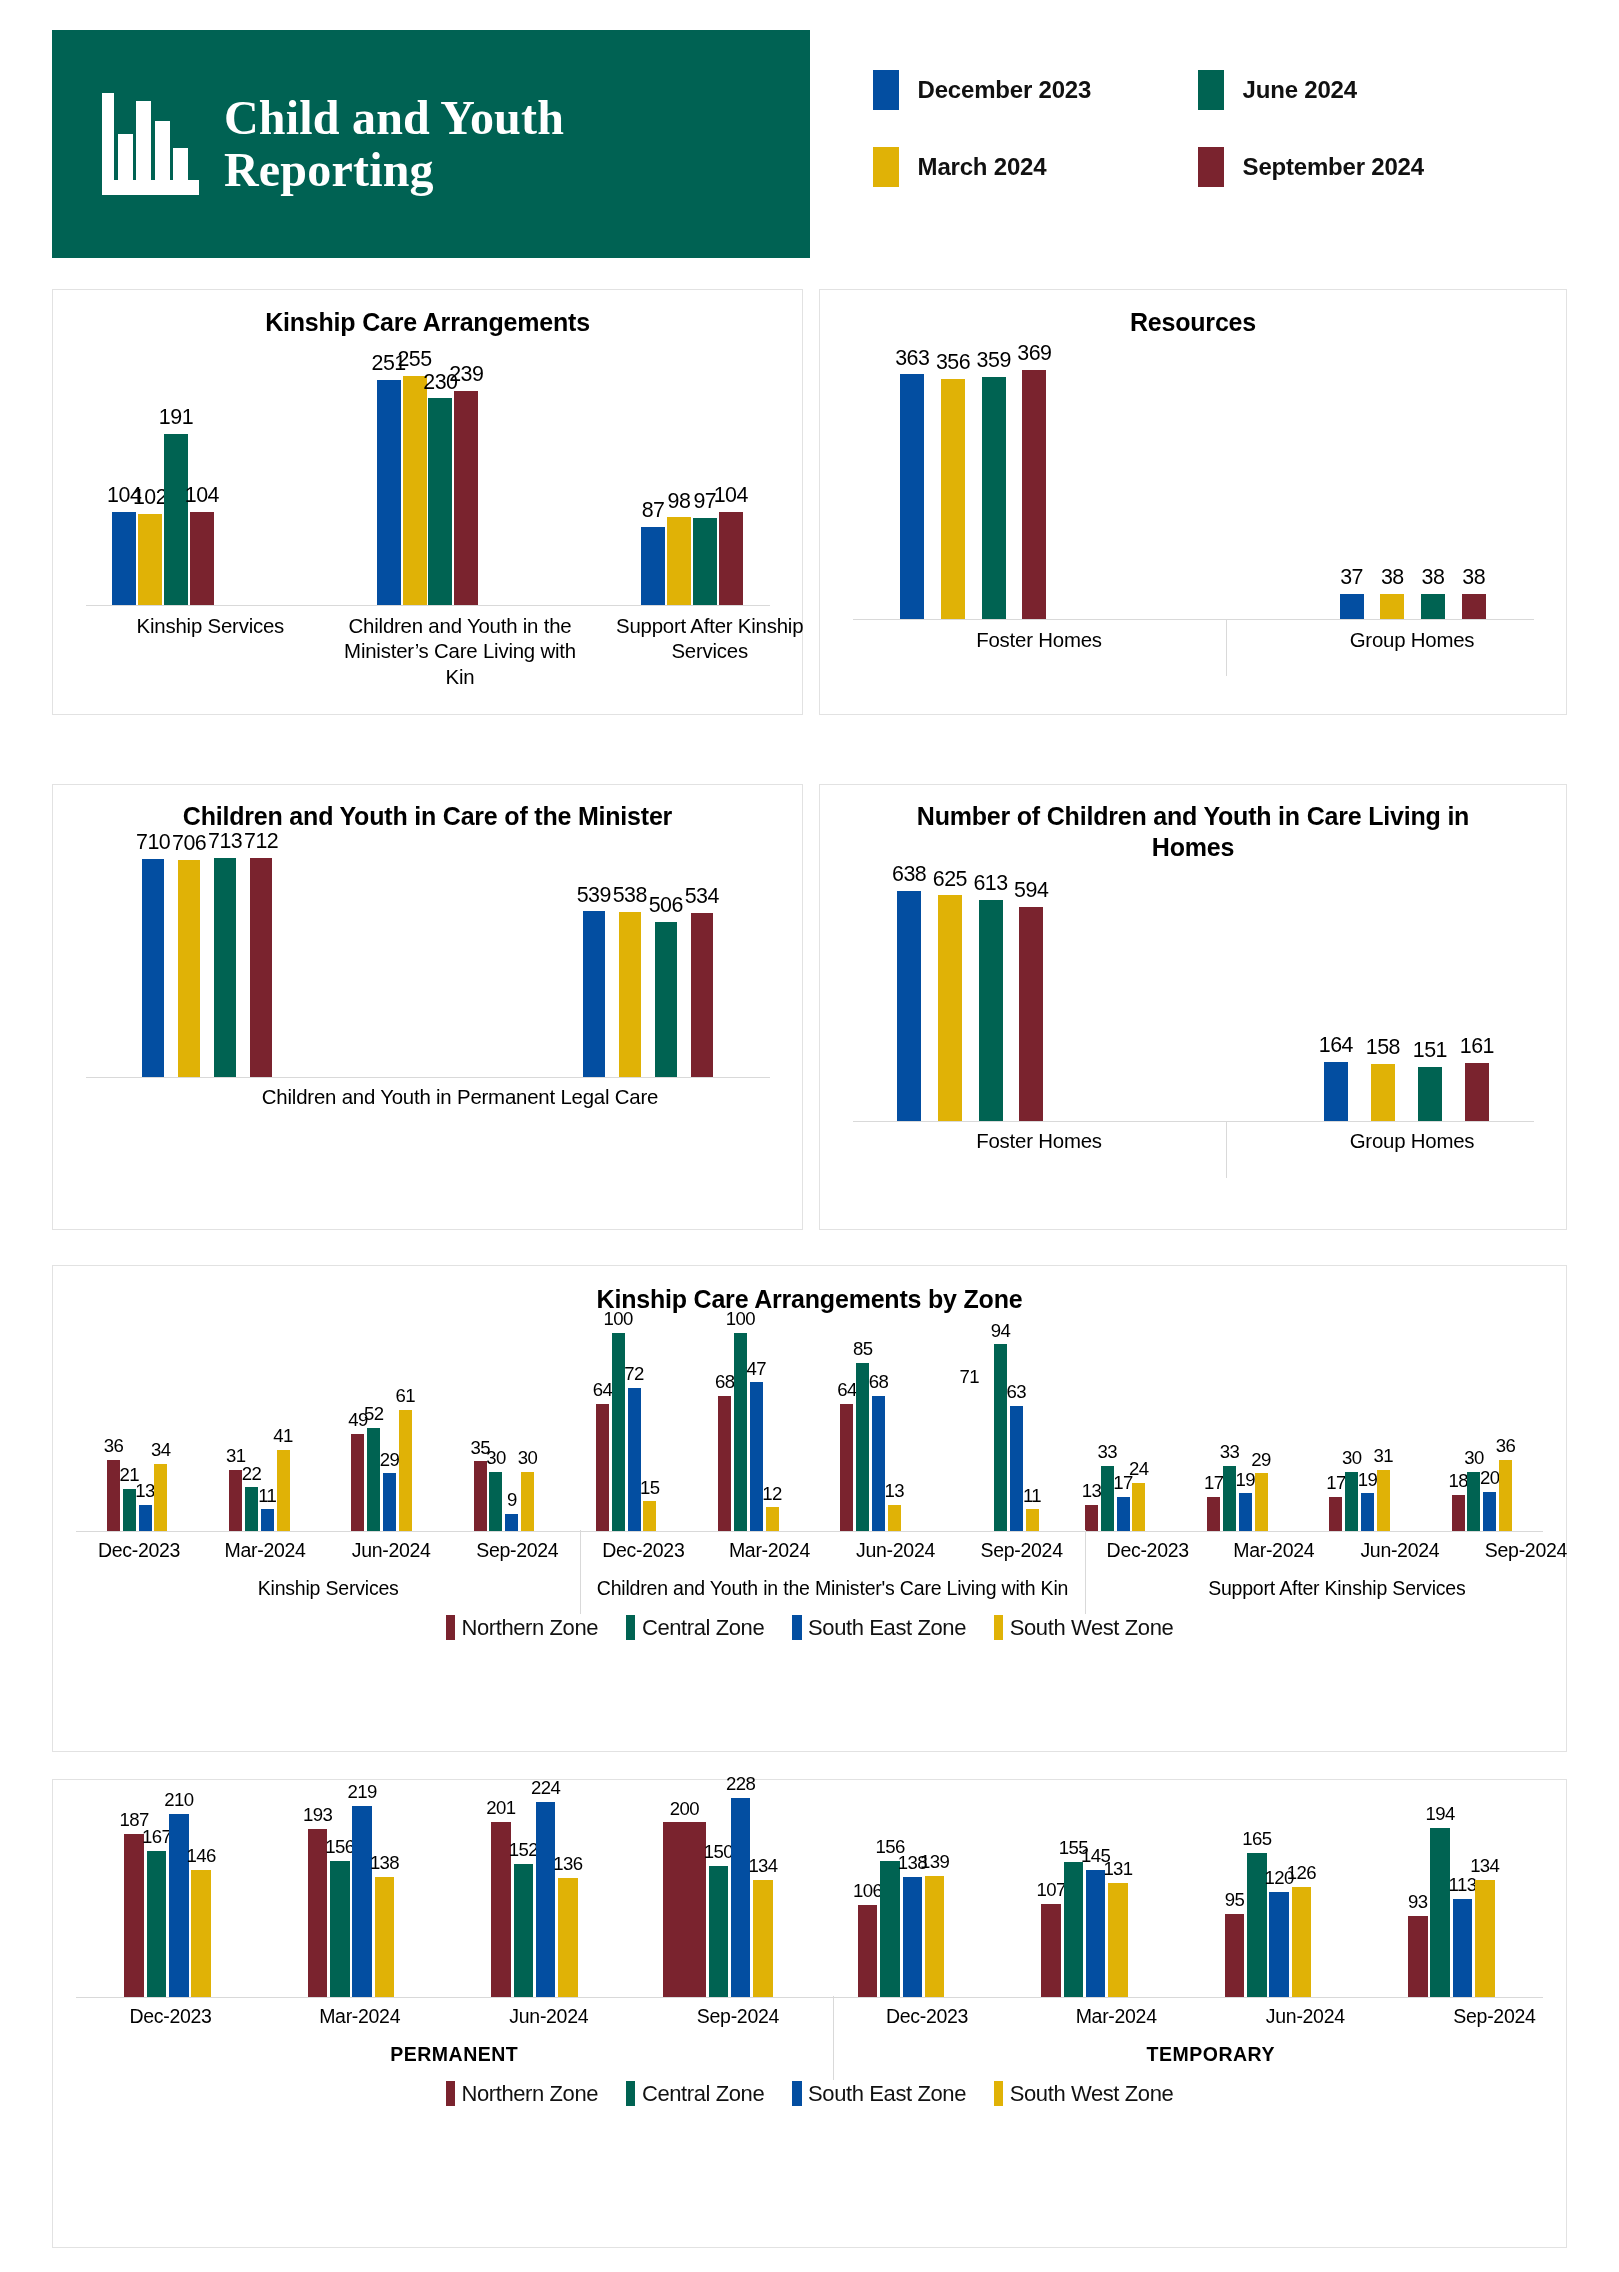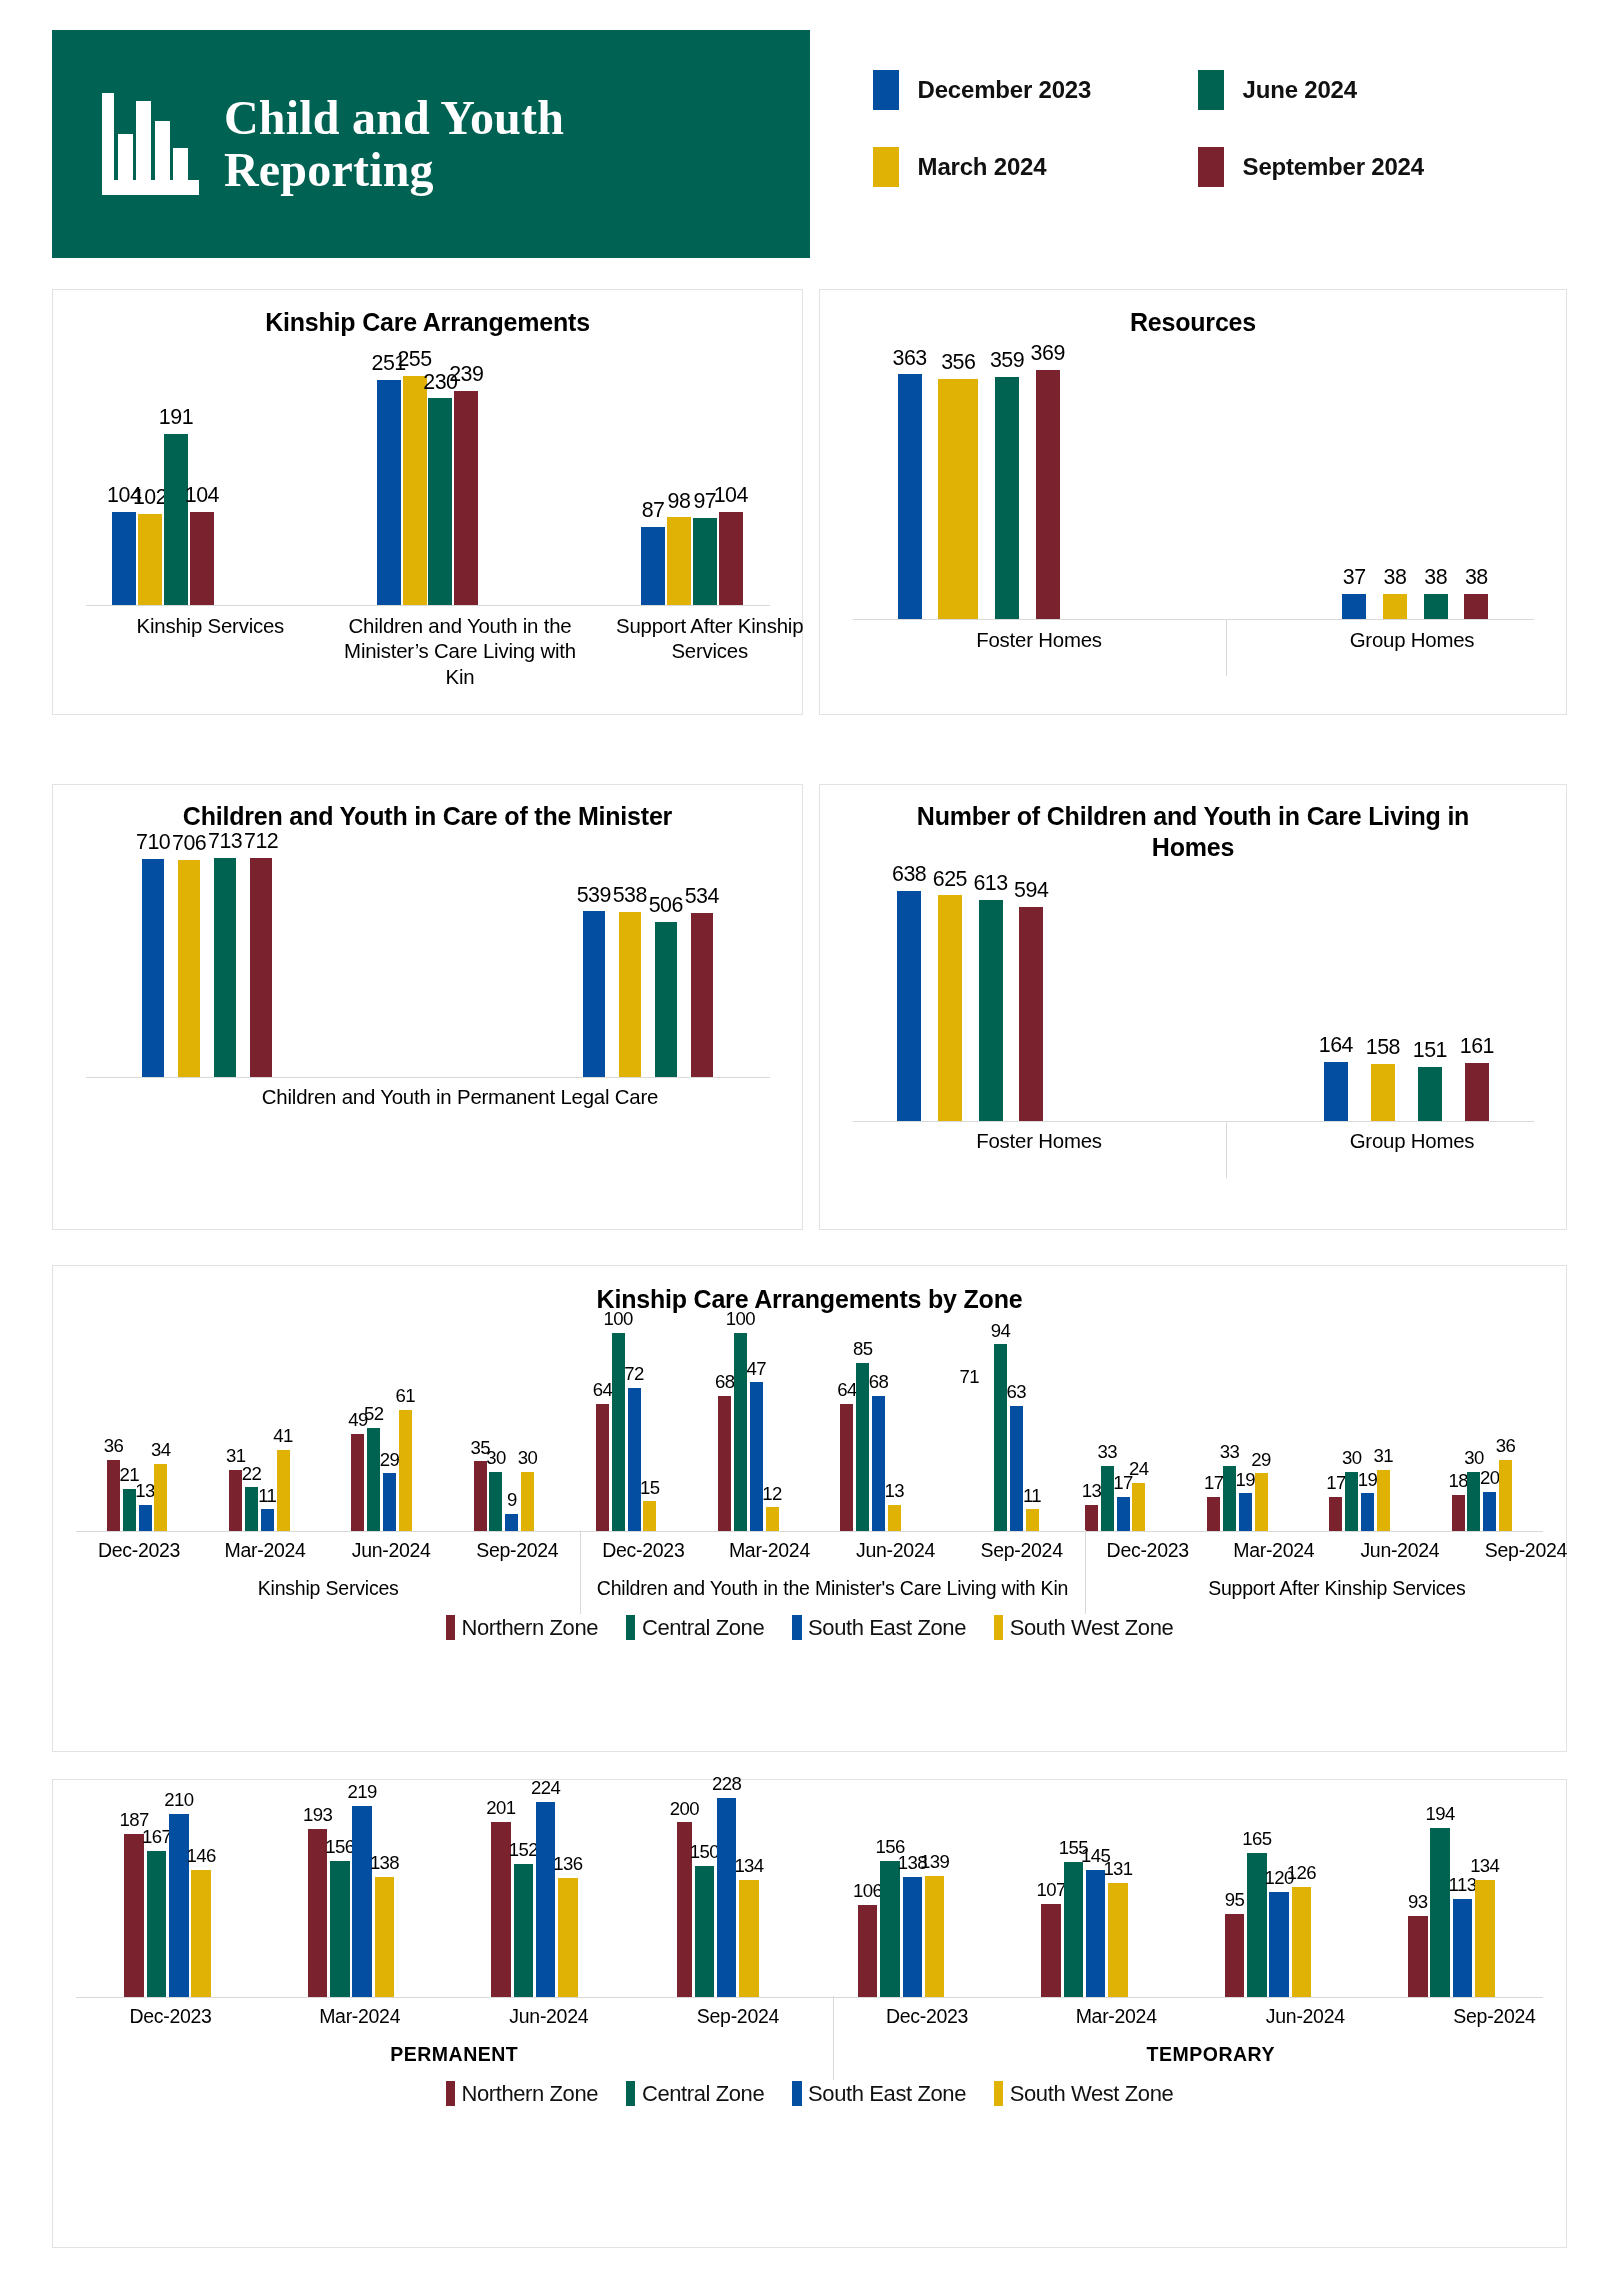--- a/index.html
+++ b/index.html
@@ -321,21 +321,21 @@
 
   <div class="panel" id="panel-resources">
     <div class="panel-title" style="padding-top:16.7px;">Resources</div>
     <div class="chart">
         <div class="plot" style="height: 283px; margin: 0px 32.5px;">
           <div class="cat-group" style="gap: 16.7px;">
             <div class="bar-wrap" style="width: 24px;">
               <div class="bar-val" style="bottom: 248px;">363</div>
               <div class="bar" style="height: 245px; background: rgb(3, 78, 161);"></div>
             </div>
-            <div class="bar-wrap" style="width: 40px;">
+            <div class="bar-wrap" style="width: 24px;">
               <div class="bar-val" style="bottom: 244px;">356</div>
               <div class="bar" style="height: 240px; background: rgb(224, 178, 6);"></div>
             </div>
             <div class="bar-wrap" style="width: 24px;">
               <div class="bar-val" style="bottom: 246px;">359</div>
               <div class="bar" style="height: 242px; background: rgb(0, 99, 82);"></div>
             </div>
             <div class="bar-wrap" style="width: 24px;">
               <div class="bar-val" style="bottom: 253px;">369</div>
               <div class="bar" style="height: 249px; background: rgb(122, 35, 46);"></div>
@@ -794,21 +794,21 @@
               <div class="zbar-wrap" style="width: 19.5px;">
                 <div class="zbar-val" style="bottom: 198px;">224</div>
                 <div class="zbar" style="height: 195px; background: rgb(3, 78, 161);"></div>
               </div>
               <div class="zbar-wrap" style="width: 19.5px;">
                 <div class="zbar-val" style="bottom: 122px;">136</div>
                 <div class="zbar" style="height: 119px; background: rgb(224, 178, 6);"></div>
               </div>
             </div>
             <div class="zone-period">
-              <div class="zbar-wrap" style="width: 15px;">
+              <div class="zbar-wrap" style="width: 43px;">
                 <div class="zbar-val" style="bottom: 177px;">200</div>
                 <div class="zbar" style="height: 175px; background: rgb(122, 35, 46);"></div>
               </div>
               <div class="zbar-wrap" style="width: 19.5px;">
                 <div class="zbar-val" style="bottom: 134px;">150</div>
                 <div class="zbar" style="height: 131px; background: rgb(0, 99, 82);"></div>
               </div>
               <div class="zbar-wrap" style="width: 19.5px;">
                 <div class="zbar-val" style="bottom: 202px;">228</div>
                 <div class="zbar" style="height: 199px; background: rgb(3, 78, 161);"></div>

